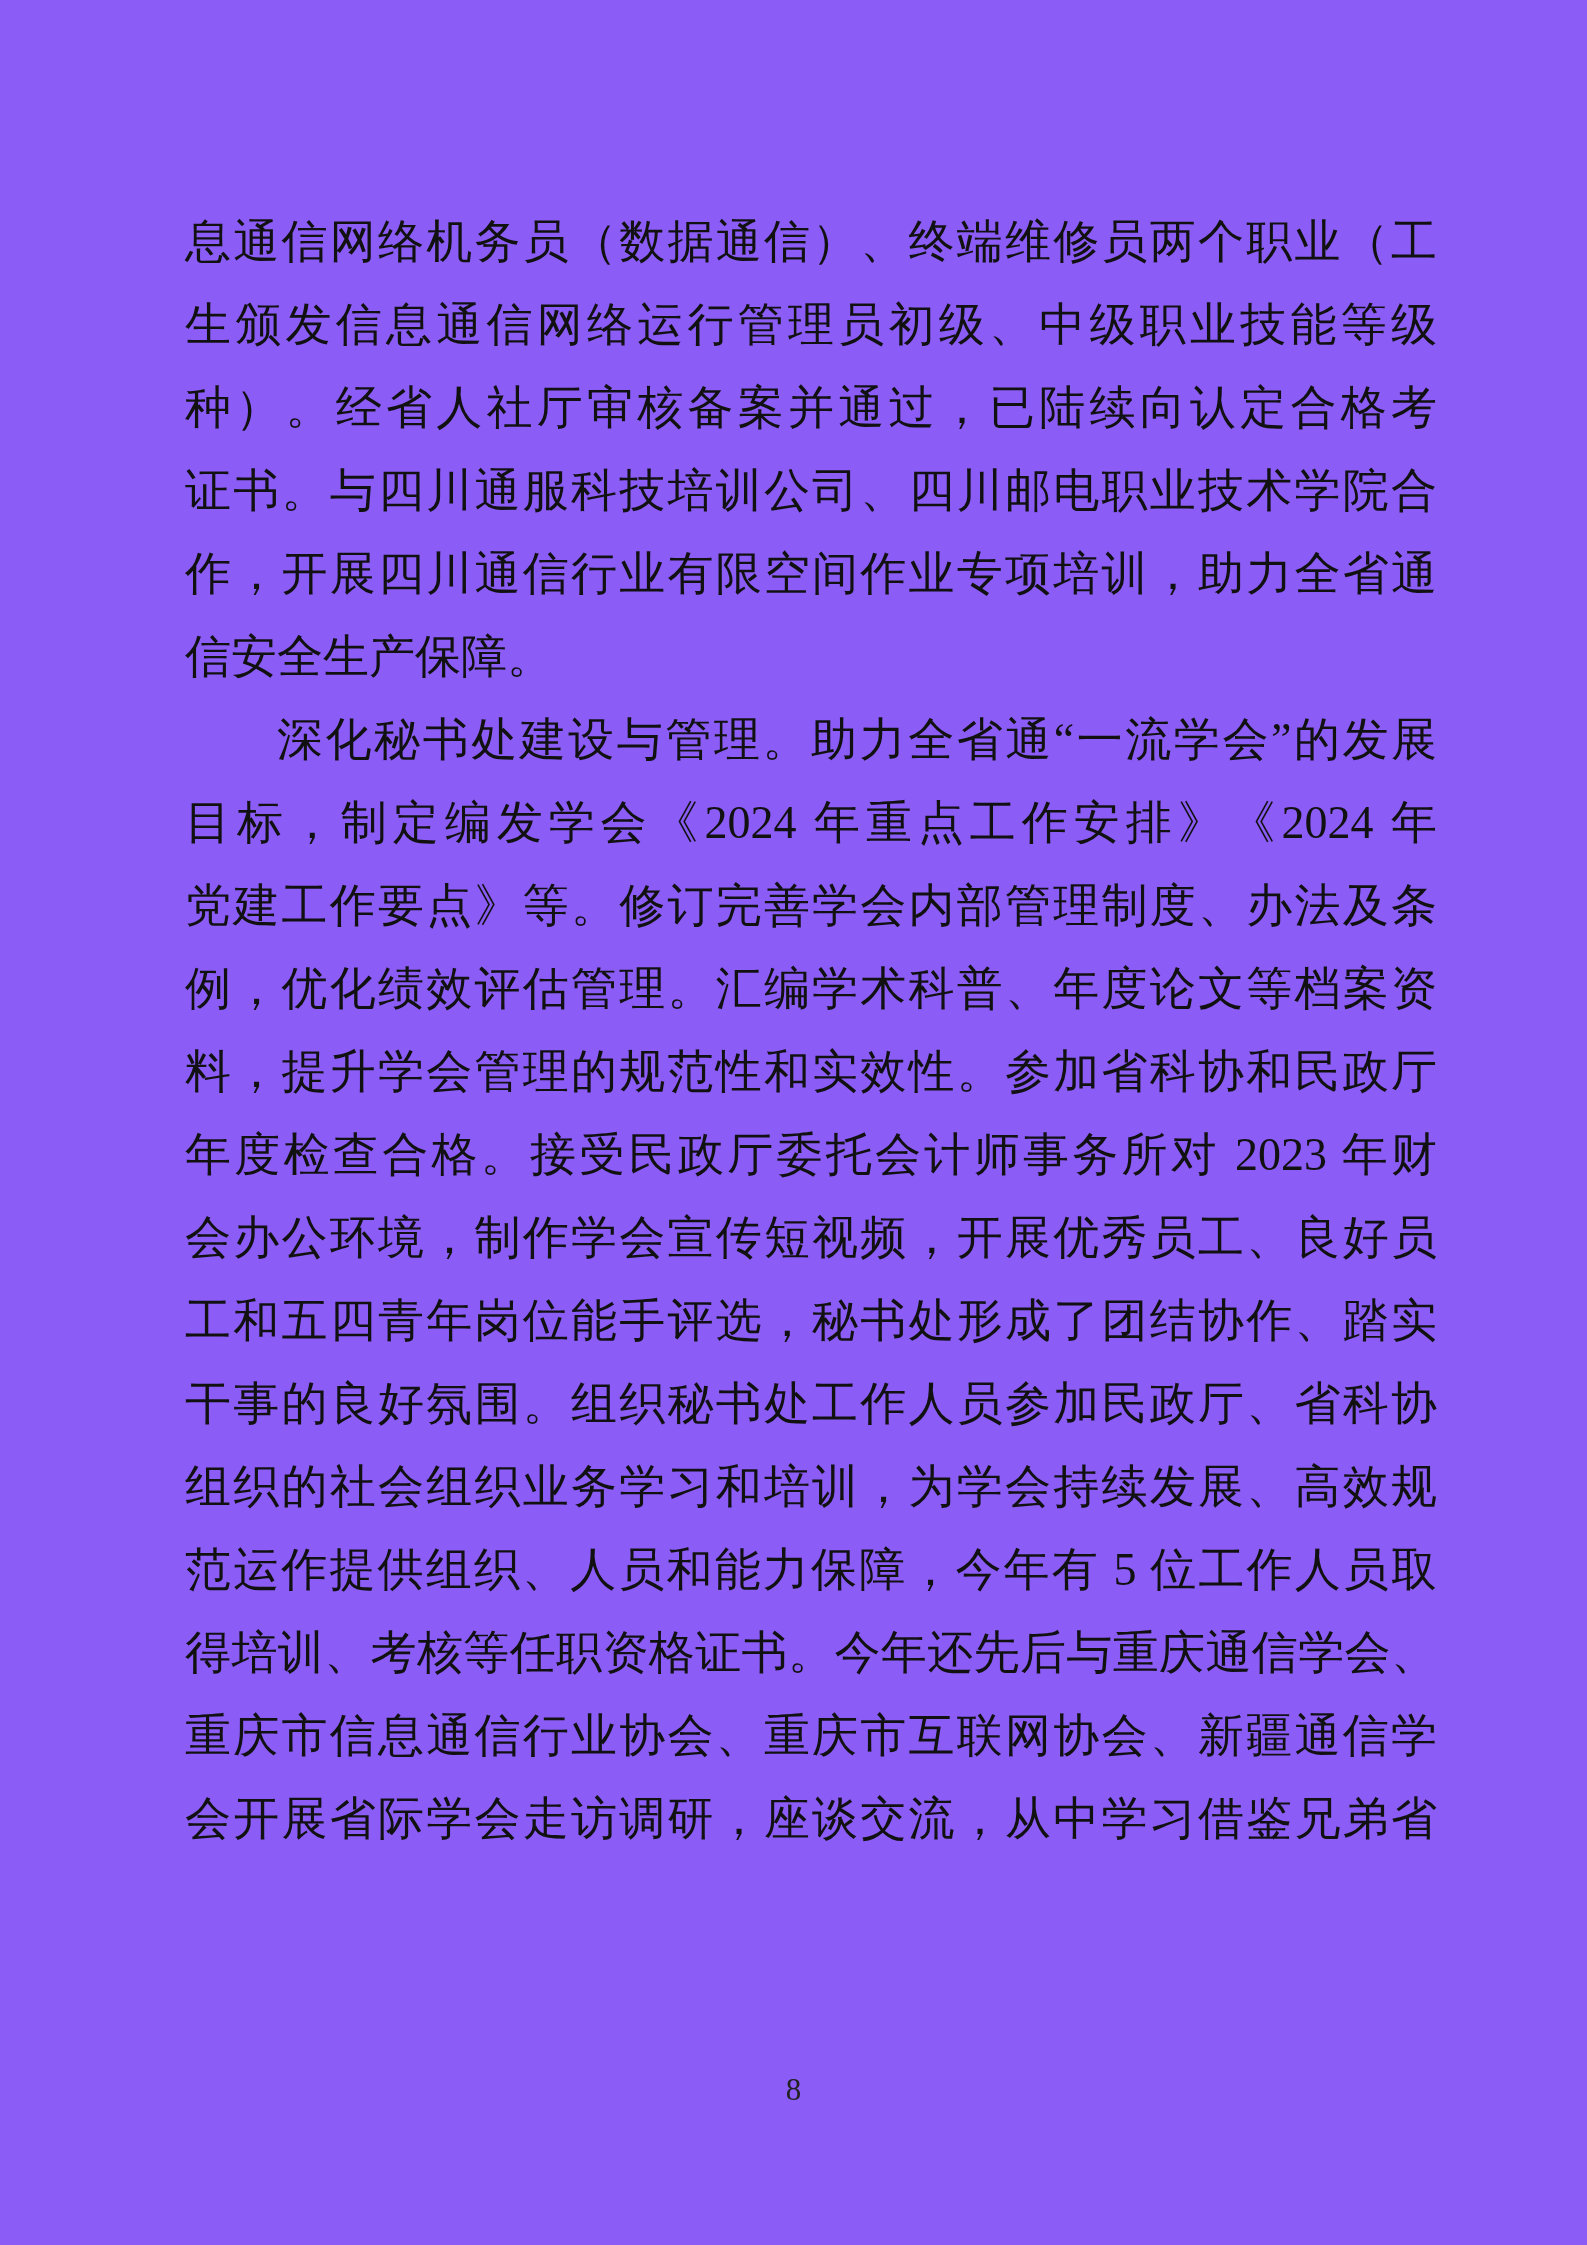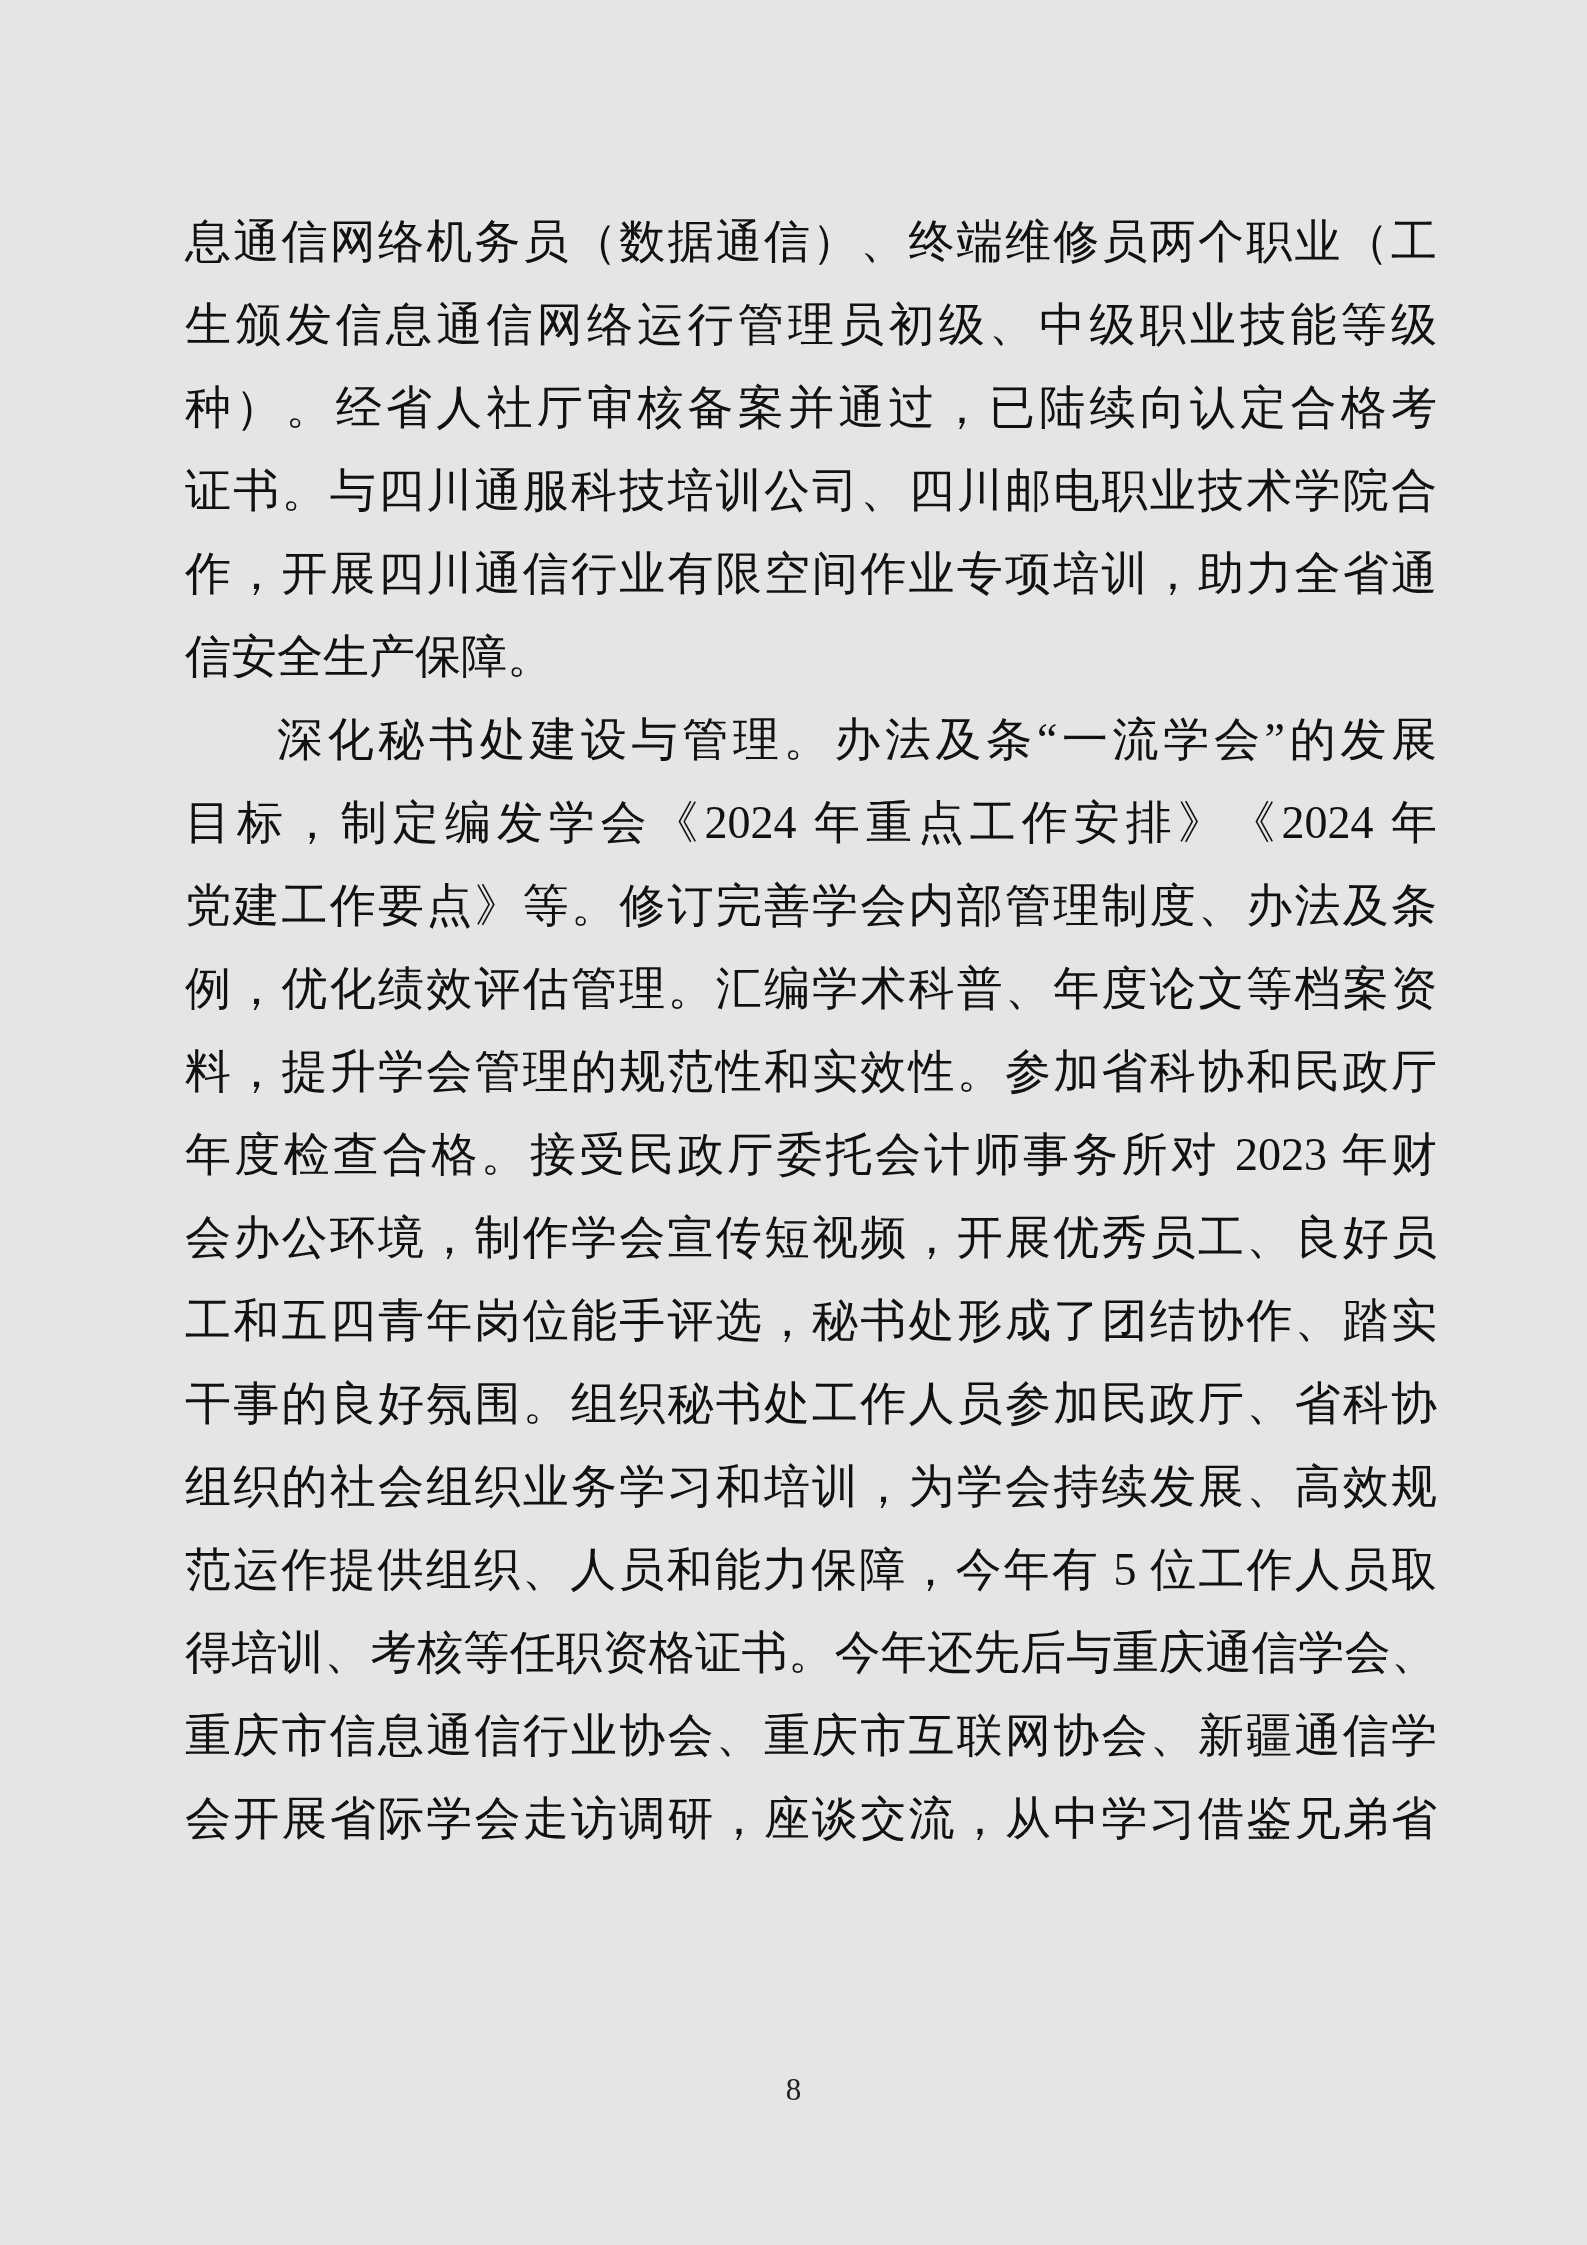--- a/index.html
+++ b/index.html
@@ -4,21 +4,21 @@
 <style>
   html, body {
     margin: 0;
     padding: 0;
     background: #ffffff;
   }
   .page {
     position: relative;
     width: 1587px;
     height: 2245px;
-    background: #e5e5e5;
+    background: #8b5cf6;
     overflow: hidden;
     font-family: "Liberation Serif", "DejaVu Serif", serif;
     color: #111111;
   }
   .content {
     position: absolute;
     left: 185px;
     top: 200px;
     width: 1252px;
   }
@@ -54,21 +54,21 @@
 <body>
 
 <div class="page">
   <div class="content">
     <div class="line">息通信网络机务员（数据通信）、终端维修员两个职业（工</div>
     <div class="line">生颁发信息通信网络运行管理员初级、中级职业技能等级</div>
     <div class="line">种）。经省人社厅审核备案并通过，已陆续向认定合格考</div>
     <div class="line">证书。与四川通服科技培训公司、四川邮电职业技术学院合</div>
     <div class="line">作，开展四川通信行业有限空间作业专项培训，助力全省通</div>
     <div class="line para-end">信安全生产保障。</div>
-    <div class="line indent">深化秘书处建设与管理。办法及条“一流学会”的发展</div>
+    <div class="line indent">深化秘书处建设与管理。助力全省通“一流学会”的发展</div>
     <div class="line">目标，制定编发学会《2024 年重点工作安排》《2024 年</div>
     <div class="line">党建工作要点》等。修订完善学会内部管理制度、办法及条</div>
     <div class="line">例，优化绩效评估管理。汇编学术科普、年度论文等档案资</div>
     <div class="line">料，提升学会管理的规范性和实效性。参加省科协和民政厅</div>
     <div class="line">年度检查合格。接受民政厅委托会计师事务所对 2023 年财</div>
     <div class="line">会办公环境，制作学会宣传短视频，开展优秀员工、良好员</div>
     <div class="line">工和五四青年岗位能手评选，秘书处形成了团结协作、踏实</div>
     <div class="line">干事的良好氛围。组织秘书处工作人员参加民政厅、省科协</div>
     <div class="line">组织的社会组织业务学习和培训，为学会持续发展、高效规</div>
     <div class="line">范运作提供组织、人员和能力保障，今年有 5 位工作人员取</div>

